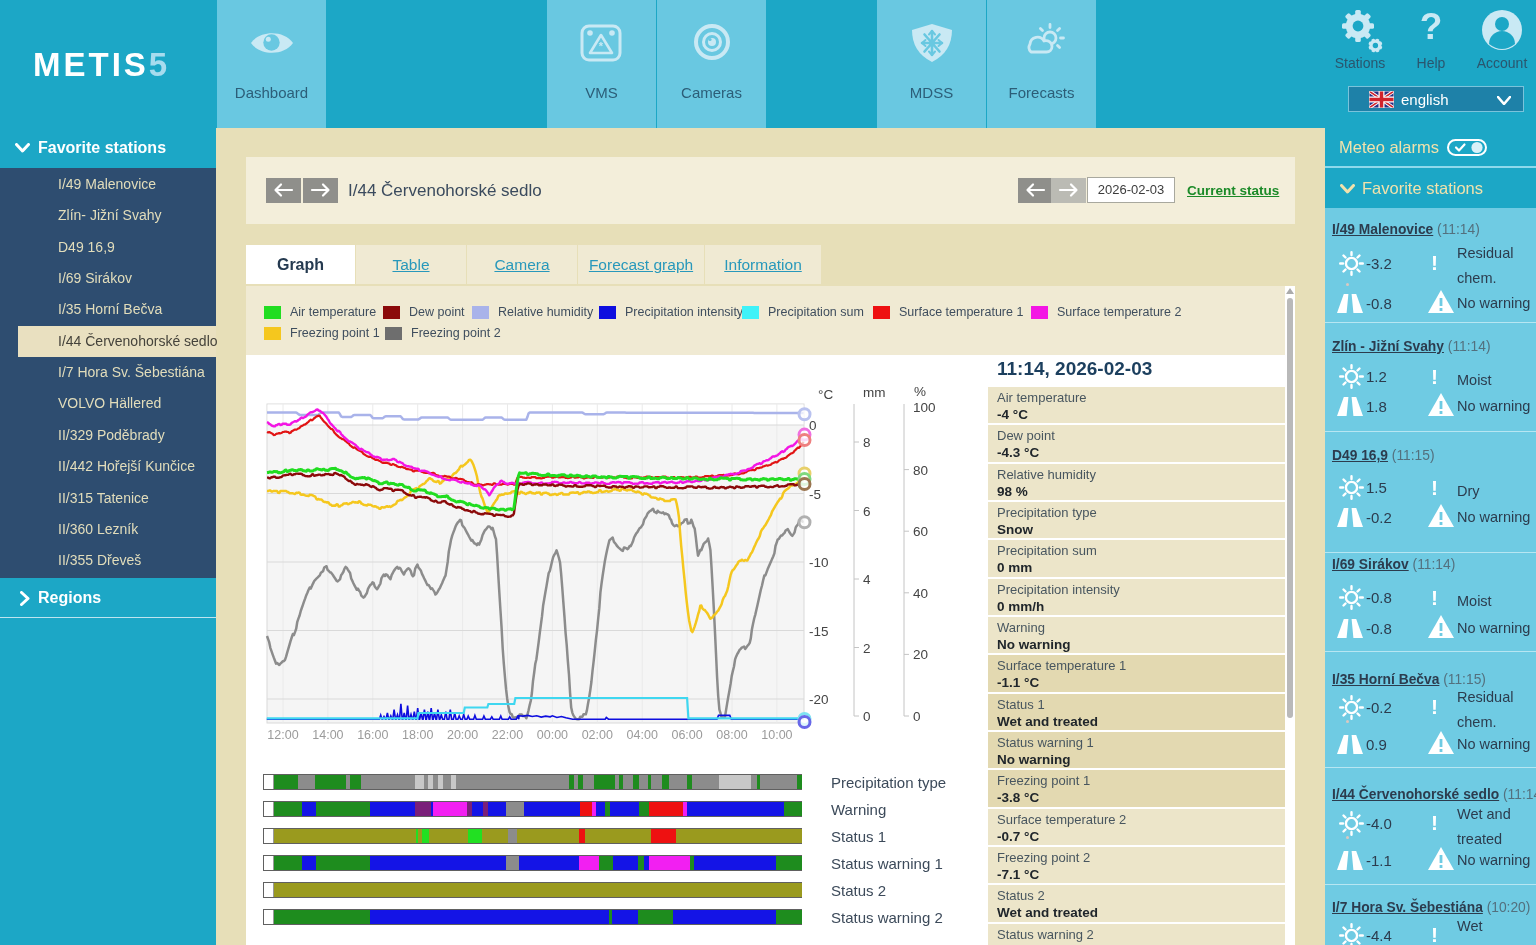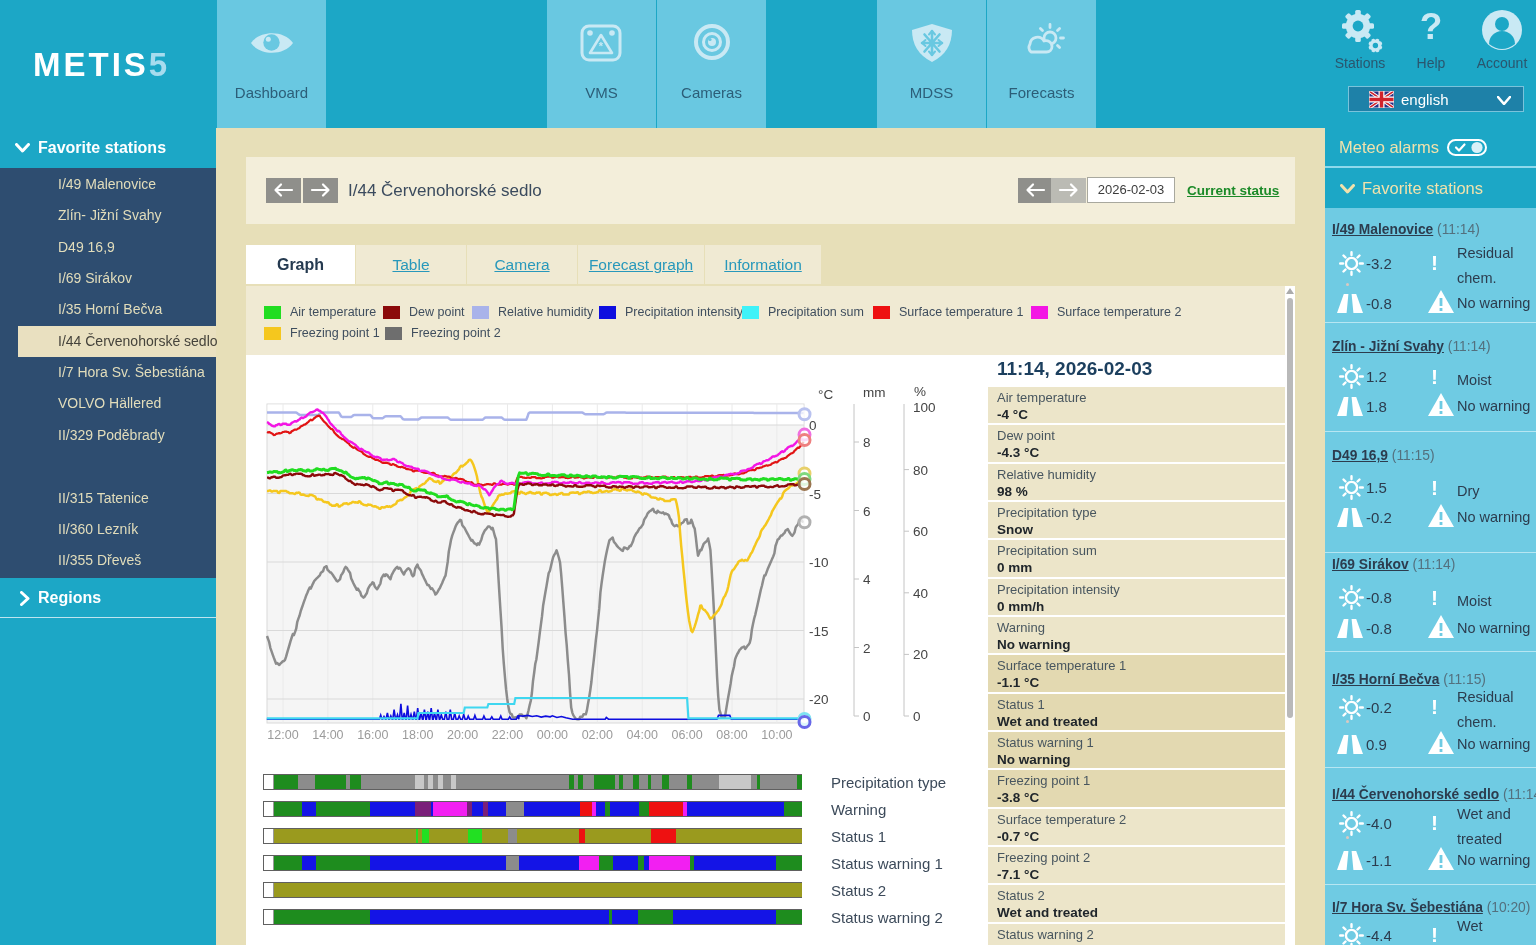--- a/index.html
+++ b/index.html
@@ -182,20 +182,21 @@
 <div id="llist">
 <div class="litem" style="top:1px">I/49 Malenovice</div>
 <div class="litem" style="top:32px">Zlín- Jižní Svahy</div>
 <div class="litem" style="top:64px">D49 16,9</div>
 <div class="litem" style="top:95px">I/69 Sirákov</div>
 <div class="litem" style="top:126px">I/35 Horní Bečva</div>
 <div class="litem act" style="top:158px">I/44 Červenohorské sedlo</div>
 <div class="litem" style="top:189px">I/7 Hora Sv. Šebestiána</div>
 <div class="litem" style="top:220px">VOLVO Hällered</div>
 <div class="litem" style="top:252px">II/329 Poděbrady</div>
+<div class="litem" style="top:283px">II/442 Hořejší Kunčice</div>
 <div class="litem" style="top:315px">II/315 Tatenice</div>
 <div class="litem" style="top:346px">II/360 Lezník</div>
 <div class="litem" style="top:377px">II/355 Dřeveš</div>
 </div>
 <div class="lhead" style="top:450px"><svg width="10" height="15" viewBox="0 0 10 15" style="position:absolute;left:20px;top:13px">
           <path d="M1.5 1.5 L8 7.5 L1.5 13.5" fill="none" stroke="#fff" stroke-width="3" stroke-linecap="round" stroke-linejoin="round"></path>
         </svg><span class="hx">Regions</span></div>
 <div id="regsep"></div>
 </div>
 

